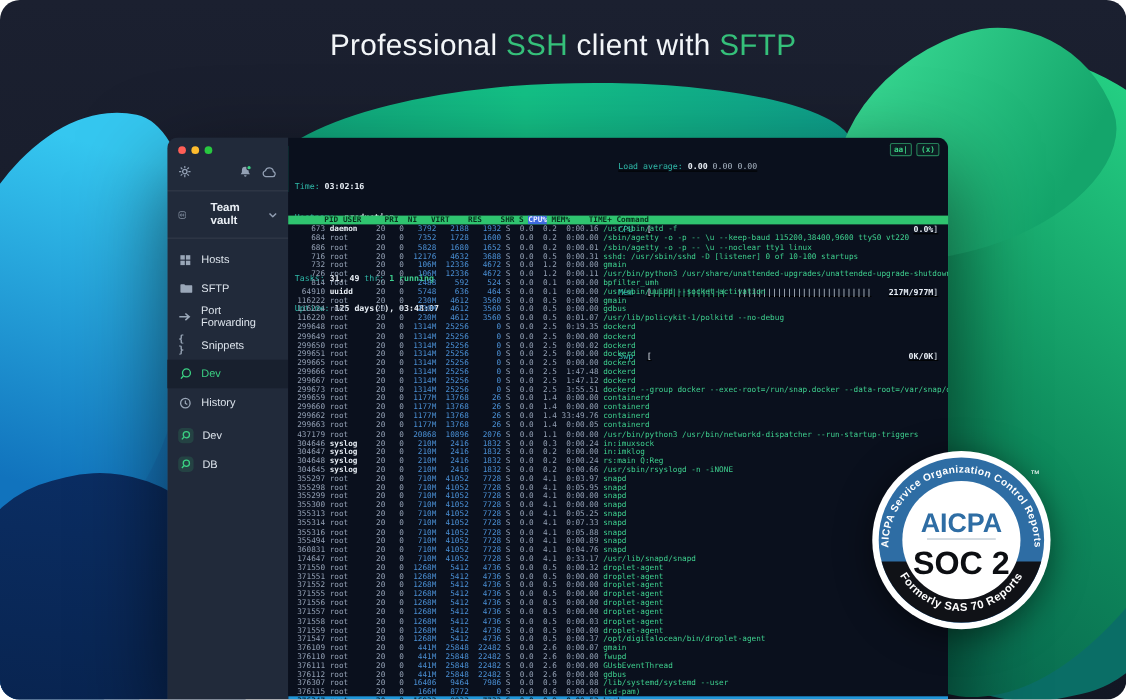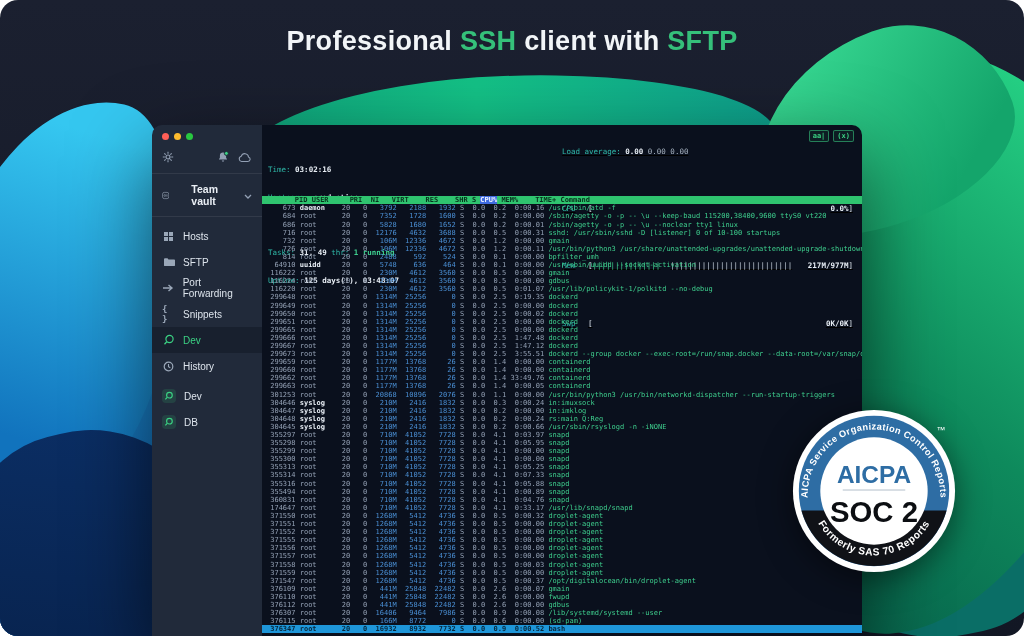--- a/index.html
+++ b/index.html
@@ -20,21 +20,21 @@
   .rib-top-green{left:235px;top:76px;width:540px;height:90px;transform:rotate(-2deg);
       background:linear-gradient(90deg,#0fa37c,#14c186 45%,#0e9f8c);border-radius:100% 100% 0 0/190% 150% 0 0;}
   .rib-right-teal{right:-55px;top:240px;width:320px;height:400px;transform:rotate(-12deg);
       background:linear-gradient(180deg,#12b2a0,#0a6e66 80%);border-radius:50% 50% 45% 55%/55% 45% 50% 50%;}
   .rib-right-big{right:-95px;top:50px;width:430px;height:580px;transform:rotate(18deg);
       background:linear-gradient(200deg,#25d184 8%,#0e8a5c 55%,#07614b 90%);border-radius:45% 55% 40% 60%/50% 45% 55% 50%;}
   .rib-right-bright{right:10px;top:35px;width:270px;height:190px;transform:rotate(-20deg);
       background:linear-gradient(140deg,#3fe39a,#14a56b 80%);border-radius:60% 40% 50% 50%/70% 60% 40% 30%;}
   
   .headline{position:absolute;top:26px;left:0;right:0;z-index:2;text-align:center;
-      font-weight:700;font-size:27px;letter-spacing:.3px;color:#f2f5f8;}
+      font-weight:400;font-size:27px;letter-spacing:.3px;color:#f2f5f8;}
   .headline .g{color:#35c07a;}
   
   .window{position:absolute;left:152px;top:125px;width:710px;height:511px;z-index:2;display:flex;
       border-radius:10px 10px 0 0;overflow:hidden;box-shadow:0 30px 80px rgba(0,0,0,.6);}
   .sidebar{width:110px;flex:none;background:#212a3a;position:relative;color:#dde4ec;}
   .traffic{display:flex;gap:5px;padding:8px 0 2px 10px;}
   .dot{width:7px;height:7px;border-radius:50%;}
   .dot.r{background:#ff5f57}.dot.y{background:#febc2e}.dot.g{background:#28c840}
   .sb-toolbar{display:flex;align-items:center;justify-content:space-between;padding:7px 10px 6px;color:#93a0b4;}
   .sb-toolbar .grp{display:flex;gap:9px;align-items:center;}
@@ -261,21 +261,21 @@
           <div class="prow"><span class="c-dim"> 299650 </span><span class="c-dim">root     </span><span class="c-dim"> 20   0 </span><span class="c-blue"> 1314M  25256      0</span><span class="c-dim"> S  0.0  2.5  0:00.02 </span><span class="c-green">dockerd</span></div>
           <div class="prow"><span class="c-dim"> 299651 </span><span class="c-dim">root     </span><span class="c-dim"> 20   0 </span><span class="c-blue"> 1314M  25256      0</span><span class="c-dim"> S  0.0  2.5  0:00.00 </span><span class="c-green">dockerd</span></div>
           <div class="prow"><span class="c-dim"> 299665 </span><span class="c-dim">root     </span><span class="c-dim"> 20   0 </span><span class="c-blue"> 1314M  25256      0</span><span class="c-dim"> S  0.0  2.5  0:00.00 </span><span class="c-green">dockerd</span></div>
           <div class="prow"><span class="c-dim"> 299666 </span><span class="c-dim">root     </span><span class="c-dim"> 20   0 </span><span class="c-blue"> 1314M  25256      0</span><span class="c-dim"> S  0.0  2.5  1:47.48 </span><span class="c-green">dockerd</span></div>
           <div class="prow"><span class="c-dim"> 299667 </span><span class="c-dim">root     </span><span class="c-dim"> 20   0 </span><span class="c-blue"> 1314M  25256      0</span><span class="c-dim"> S  0.0  2.5  1:47.12 </span><span class="c-green">dockerd</span></div>
           <div class="prow"><span class="c-dim"> 299673 </span><span class="c-dim">root     </span><span class="c-dim"> 20   0 </span><span class="c-blue"> 1314M  25256      0</span><span class="c-dim"> S  0.0  2.5  3:55.51 </span><span class="c-green">dockerd --group docker --exec-root=/run/snap.docker --data-root=/var/snap/docker/common/var-lib-</span></div>
           <div class="prow"><span class="c-dim"> 299659 </span><span class="c-dim">root     </span><span class="c-dim"> 20   0 </span><span class="c-blue"> 1177M  13768     26</span><span class="c-dim"> S  0.0  1.4  0:00.00 </span><span class="c-green">containerd</span></div>
           <div class="prow"><span class="c-dim"> 299660 </span><span class="c-dim">root     </span><span class="c-dim"> 20   0 </span><span class="c-blue"> 1177M  13768     26</span><span class="c-dim"> S  0.0  1.4  0:00.00 </span><span class="c-green">containerd</span></div>
           <div class="prow"><span class="c-dim"> 299662 </span><span class="c-dim">root     </span><span class="c-dim"> 20   0 </span><span class="c-blue"> 1177M  13768     26</span><span class="c-dim"> S  0.0  1.4 33:49.76 </span><span class="c-green">containerd</span></div>
           <div class="prow"><span class="c-dim"> 299663 </span><span class="c-dim">root     </span><span class="c-dim"> 20   0 </span><span class="c-blue"> 1177M  13768     26</span><span class="c-dim"> S  0.0  1.4  0:00.05 </span><span class="c-green">containerd</span></div>
-          <div class="prow"><span class="c-dim"> 301253 </span><span class="c-dim">root     </span><span class="c-dim"> 20   0 </span><span class="c-blue"> 20868  10896   2076</span><span class="c-dim"> S  0.0  1.1  0:00.00 </span><span class="c-green">/usr/bin/python3 /usr/bin/networkd-dispatcher --run-startup-triggers</span></div>
+          <div class="prow"><span class="c-dim"> 437179 </span><span class="c-dim">root     </span><span class="c-dim"> 20   0 </span><span class="c-blue"> 20868  10896   2076</span><span class="c-dim"> S  0.0  1.1  0:00.00 </span><span class="c-green">/usr/bin/python3 /usr/bin/networkd-dispatcher --run-startup-triggers</span></div>
           <div class="prow"><span class="c-dim"> 304646 </span><span class="c-user">syslog   </span><span class="c-dim"> 20   0 </span><span class="c-blue">  210M   2416   1832</span><span class="c-dim"> S  0.0  0.3  0:00.24 </span><span class="c-green">in:imuxsock</span></div>
           <div class="prow"><span class="c-dim"> 304647 </span><span class="c-user">syslog   </span><span class="c-dim"> 20   0 </span><span class="c-blue">  210M   2416   1832</span><span class="c-dim"> S  0.0  0.2  0:00.00 </span><span class="c-green">in:imklog</span></div>
           <div class="prow"><span class="c-dim"> 304648 </span><span class="c-user">syslog   </span><span class="c-dim"> 20   0 </span><span class="c-blue">  210M   2416   1832</span><span class="c-dim"> S  0.0  0.2  0:00.24 </span><span class="c-green">rs:main Q:Reg</span></div>
           <div class="prow"><span class="c-dim"> 304645 </span><span class="c-user">syslog   </span><span class="c-dim"> 20   0 </span><span class="c-blue">  210M   2416   1832</span><span class="c-dim"> S  0.0  0.2  0:00.66 </span><span class="c-green">/usr/sbin/rsyslogd -n -iNONE</span></div>
           <div class="prow"><span class="c-dim"> 355297 </span><span class="c-dim">root     </span><span class="c-dim"> 20   0 </span><span class="c-blue">  710M  41052   7728</span><span class="c-dim"> S  0.0  4.1  0:03.97 </span><span class="c-green">snapd</span></div>
           <div class="prow"><span class="c-dim"> 355298 </span><span class="c-dim">root     </span><span class="c-dim"> 20   0 </span><span class="c-blue">  710M  41052   7728</span><span class="c-dim"> S  0.0  4.1  0:05.95 </span><span class="c-green">snapd</span></div>
           <div class="prow"><span class="c-dim"> 355299 </span><span class="c-dim">root     </span><span class="c-dim"> 20   0 </span><span class="c-blue">  710M  41052   7728</span><span class="c-dim"> S  0.0  4.1  0:00.00 </span><span class="c-green">snapd</span></div>
           <div class="prow"><span class="c-dim"> 355300 </span><span class="c-dim">root     </span><span class="c-dim"> 20   0 </span><span class="c-blue">  710M  41052   7728</span><span class="c-dim"> S  0.0  4.1  0:00.00 </span><span class="c-green">snapd</span></div>
           <div class="prow"><span class="c-dim"> 355313 </span><span class="c-dim">root     </span><span class="c-dim"> 20   0 </span><span class="c-blue">  710M  41052   7728</span><span class="c-dim"> S  0.0  4.1  0:05.25 </span><span class="c-green">snapd</span></div>
           <div class="prow"><span class="c-dim"> 355314 </span><span class="c-dim">root     </span><span class="c-dim"> 20   0 </span><span class="c-blue">  710M  41052   7728</span><span class="c-dim"> S  0.0  4.1  0:07.33 </span><span class="c-green">snapd</span></div>
@@ -287,20 +287,21 @@
           <div class="prow"><span class="c-dim"> 371551 </span><span class="c-dim">root     </span><span class="c-dim"> 20   0 </span><span class="c-blue"> 1268M   5412   4736</span><span class="c-dim"> S  0.0  0.5  0:00.00 </span><span class="c-green">droplet-agent</span></div>
           <div class="prow"><span class="c-dim"> 371552 </span><span class="c-dim">root     </span><span class="c-dim"> 20   0 </span><span class="c-blue"> 1268M   5412   4736</span><span class="c-dim"> S  0.0  0.5  0:00.00 </span><span class="c-green">droplet-agent</span></div>
           <div class="prow"><span class="c-dim"> 371555 </span><span class="c-dim">root     </span><span class="c-dim"> 20   0 </span><span class="c-blue"> 1268M   5412   4736</span><span class="c-dim"> S  0.0  0.5  0:00.00 </span><span class="c-green">droplet-agent</span></div>
           <div class="prow"><span class="c-dim"> 371556 </span><span class="c-dim">root     </span><span class="c-dim"> 20   0 </span><span class="c-blue"> 1268M   5412   4736</span><span class="c-dim"> S  0.0  0.5  0:00.00 </span><span class="c-green">droplet-agent</span></div>
           <div class="prow"><span class="c-dim"> 371557 </span><span class="c-dim">root     </span><span class="c-dim"> 20   0 </span><span class="c-blue"> 1268M   5412   4736</span><span class="c-dim"> S  0.0  0.5  0:00.00 </span><span class="c-green">droplet-agent</span></div>
           <div class="prow"><span class="c-dim"> 371558 </span><span class="c-dim">root     </span><span class="c-dim"> 20   0 </span><span class="c-blue"> 1268M   5412   4736</span><span class="c-dim"> S  0.0  0.5  0:00.03 </span><span class="c-green">droplet-agent</span></div>
           <div class="prow"><span class="c-dim"> 371559 </span><span class="c-dim">root     </span><span class="c-dim"> 20   0 </span><span class="c-blue"> 1268M   5412   4736</span><span class="c-dim"> S  0.0  0.5  0:00.00 </span><span class="c-green">droplet-agent</span></div>
           <div class="prow"><span class="c-dim"> 371547 </span><span class="c-dim">root     </span><span class="c-dim"> 20   0 </span><span class="c-blue"> 1268M   5412   4736</span><span class="c-dim"> S  0.0  0.5  0:00.37 </span><span class="c-green">/opt/digitalocean/bin/droplet-agent</span></div>
           <div class="prow"><span class="c-dim"> 376109 </span><span class="c-dim">root     </span><span class="c-dim"> 20   0 </span><span class="c-blue">  441M  25848  22482</span><span class="c-dim"> S  0.0  2.6  0:00.07 </span><span class="c-green">gmain</span></div>
           <div class="prow"><span class="c-dim"> 376110 </span><span class="c-dim">root     </span><span class="c-dim"> 20   0 </span><span class="c-blue">  441M  25848  22482</span><span class="c-dim"> S  0.0  2.6  0:00.00 </span><span class="c-green">fwupd</span></div>
+          <div class="prow"><span class="c-dim"> 376111 </span><span class="c-dim">root     </span><span class="c-dim"> 20   0 </span><span class="c-blue">  441M  25848  22482</span><span class="c-dim"> S  0.0  2.6  0:00.00 </span><span class="c-green">GUsbEventThread</span></div>
           <div class="prow"><span class="c-dim"> 376112 </span><span class="c-dim">root     </span><span class="c-dim"> 20   0 </span><span class="c-blue">  441M  25848  22482</span><span class="c-dim"> S  0.0  2.6  0:00.00 </span><span class="c-green">gdbus</span></div>
           <div class="prow"><span class="c-dim"> 376307 </span><span class="c-dim">root     </span><span class="c-dim"> 20   0 </span><span class="c-blue"> 16406   9464   7986</span><span class="c-dim"> S  0.0  0.9  0:00.08 </span><span class="c-green">/lib/systemd/systemd --user</span></div>
           <div class="prow"><span class="c-dim"> 376115 </span><span class="c-dim">root     </span><span class="c-dim"> 20   0 </span><span class="c-blue">  166M   8772      0</span><span class="c-dim"> S  0.0  0.6  0:00.00 </span><span class="c-green">(sd-pam)</span></div>
           <div class="prow sel"><span class="c-dim"> 376347 </span><span class="c-dim">root     </span><span class="c-dim"> 20   0 </span><span class="c-blue"> 16932   8932   7732</span><span class="c-dim"> S  0.0  0.9  0:00.52 </span><span class="c-green">bash</span></div>
         </div>
     </div>
   </div>
 
   <div class="badge">
     <svg width="166" height="166" viewBox="0 0 170 170">

